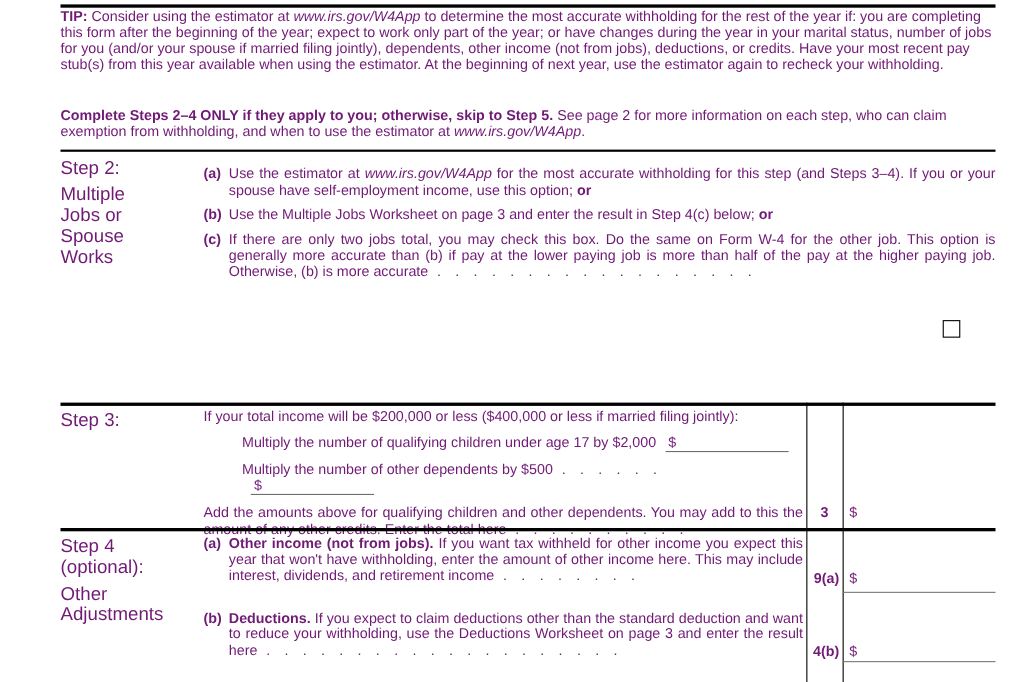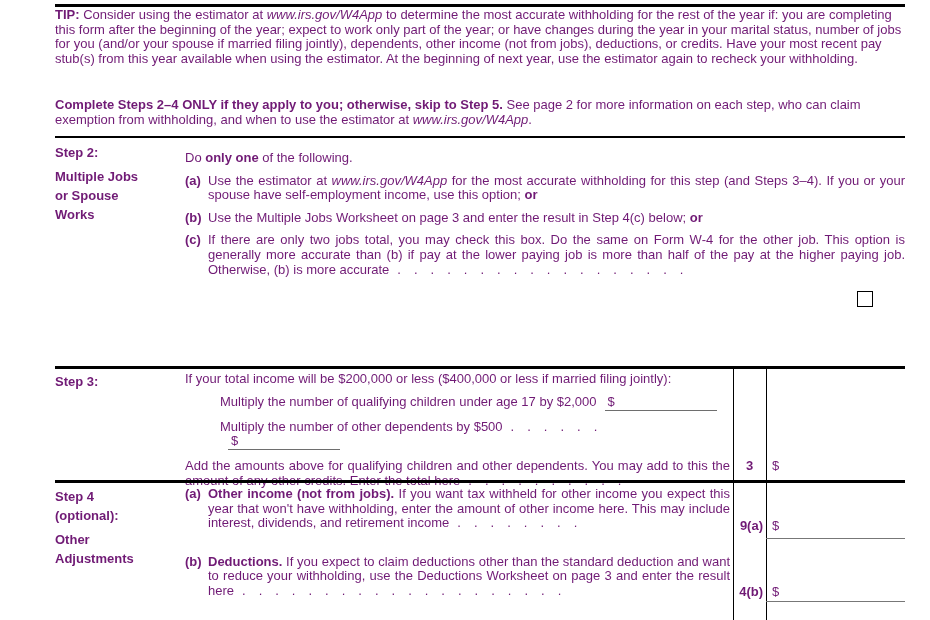--- a/index.html
+++ b/index.html
@@ -9,21 +9,21 @@
     font-family:"Liberation Sans", sans-serif; font-size:13px; color:#701a75;
     overflow:hidden; line-height:14.6px;
   }
   .rule { position:absolute; left:55px; width:850px; background:#000; }
   .vline { position:absolute; width:1px; background:#000; }
   b, .bold { font-weight:bold; }
   i { font-style:italic; }
   .para { position:absolute; left:55px; width:850px; }
   .justify { text-align:justify; }
   .section { position:absolute; left:55px; width:850px; }
-  .label-col { position:absolute; left:0; top:0; width:95px; font-weight:bold; font-size:13px; line-height:19px; }
+  .label-col { position:absolute; left:0; top:0; width:95px; font-weight:normal; font-size:17px; line-height:19px; }
   .label-title { display:block; margin-bottom:5px; }
   .label-sub { display:block; }
   .content-col { margin-left:130px; }
   .content-narrow { width:545px; }
   .content-wide { width:720px; }
   .item { position:relative; padding-left:23px; margin-top:8px; }
   .item .marker { position:absolute; left:0; top:0; font-weight:bold; }
   .dots { letter-spacing:13px; padding-left:8px; white-space:nowrap; }
   .amount-blank {
     display:inline-block; width:112px; margin-left:8px; padding-left:3px;
@@ -59,23 +59,20 @@
   </div>
 
   <div class="rule" style="top:136px; height:2px;"></div>
 
   <div class="section" style="top:143px;">
     <div class="label-col">
       <span class="label-title">Step 2:</span>
       <span class="label-sub">Multiple Jobs or Spouse Works</span>
     </div>
     <div class="content-col content-wide">
-      <div class="item" style="padding-left:0;">
-        <span>Do </span><b>only one</b><span> of the following.</span>
-      </div>
       <div class="item justify">
         <span class="marker">(a)</span>
         <span>Use the estimator at </span><i>www.irs.gov/W4App</i><span> for the most accurate withholding for this step (and Steps 3–4). If you or your spouse have self-employment income, use this option; </span><b>or</b>
       </div>
       <div class="item">
         <span class="marker">(b)</span>
         <span>Use the Multiple Jobs Worksheet on page 3 and enter the result in Step 4(c) below; </span><b>or</b>
       </div>
       <div class="item justify">
         <span class="marker">(c)</span>

